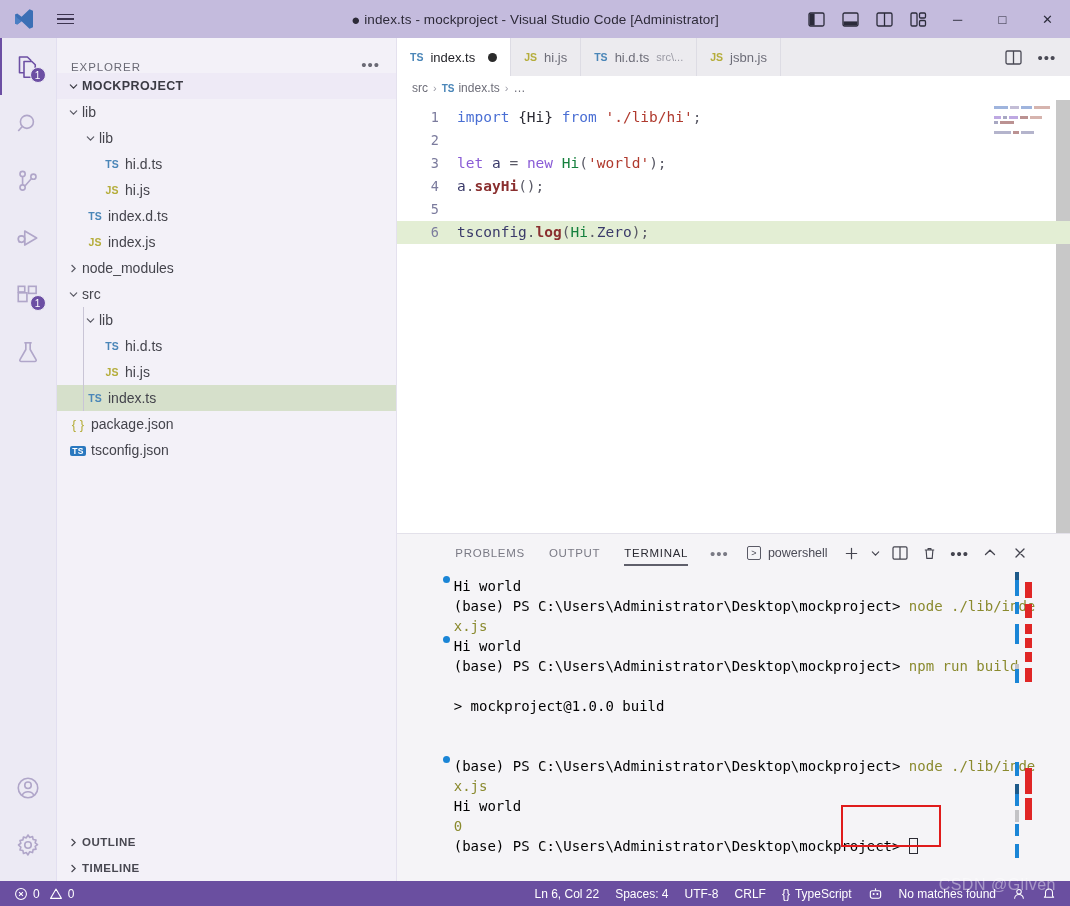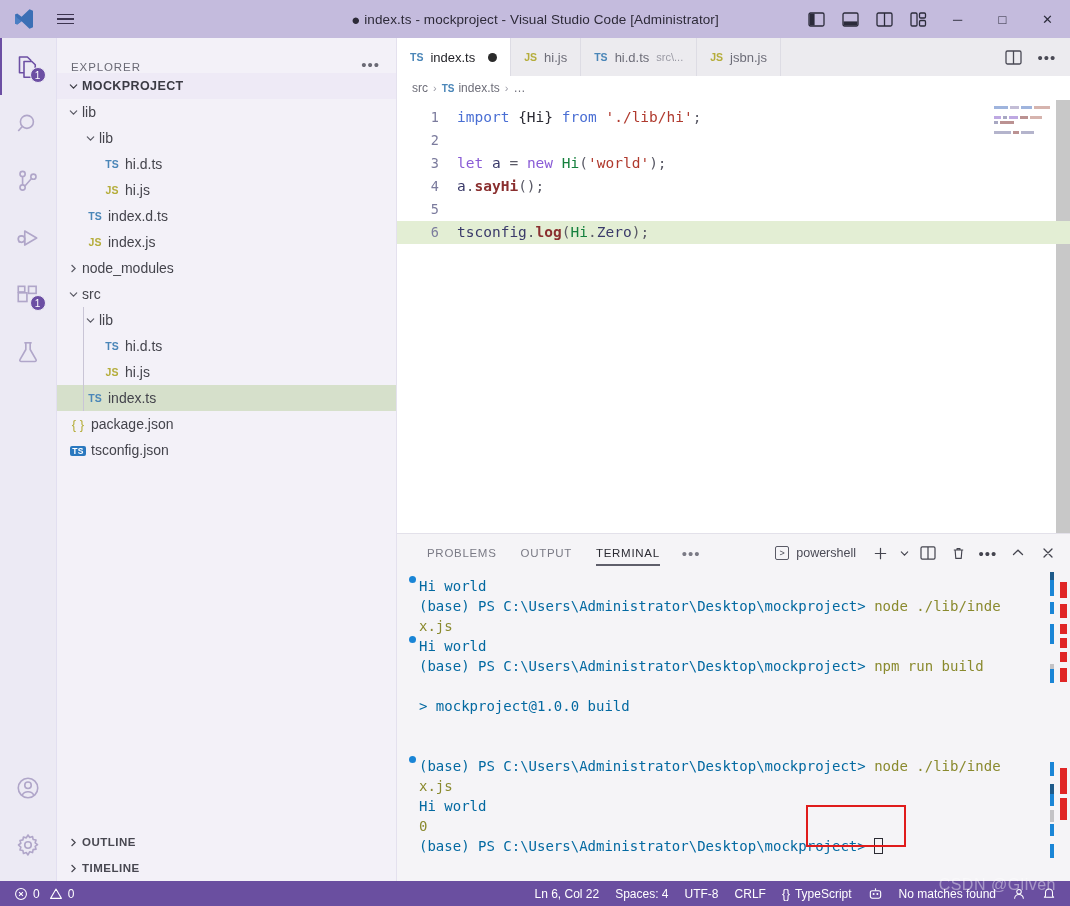--- a/index.html
+++ b/index.html
@@ -123,21 +123,21 @@
     position: absolute; right: 14px; top: 6px; width: 62px; height: 40px; z-index: 1; opacity: .85;
   }
   .mm-line { height: 3px; margin-bottom: 2px; display: flex; gap: 2px; }
   .mm-seg { height: 3px; }
   .editor-scrollbar {
     position: absolute; right: 0; top: 0; width: 14px; height: 100%; background: transparent;
   }
   .editor-thumb { position: absolute; right: 0; top: 0; width: 14px; height: 100%; background: #c8c8c8; }
 
   
-  .panel { height: 348px; flex: 0 0 348px; background: #f5f4f7; display: flex; flex-direction: column; border-top: 1px solid #e3e1ea; }
+  .panel { height: 348px; flex: 0 0 348px; background: #f5f4f7; display: flex; flex-direction: column; border-top: 1px solid #e3e1ea; align-items: center; }
   .panel-header { height: 38px; flex: 0 0 38px; display: flex; align-items: center; padding: 0 8px 0 18px; }
   .ptab {
     font-size: 11.5px; letter-spacing: .7px; color: #7a7a85; padding: 0 12px; height: 38px;
     display: flex; align-items: center; cursor: pointer; position: relative;
   }
   .ptab.active { color: #2b2b33; }
   .ptab.active::after { content: ""; position: absolute; left: 12px; right: 12px; bottom: 6px; height: 1.6px; background: #5f5f6b; }
   .ptab-more { color: #7a7a85; font-size: 15px; letter-spacing: 1px; padding: 0 10px; cursor: pointer; }
   .panel-actions { margin-left: auto; display: flex; align-items: center; gap: 2px; }
   .term-sel { display: flex; align-items: center; gap: 7px; font-size: 12.5px; color: #4b4b56; padding: 0 8px; cursor: pointer; }
@@ -146,21 +146,21 @@
 
   .terminal {
     flex: 1; position: relative; overflow: hidden; padding: 4px 0 0 8px;
     font-family: "DejaVu Sans Mono", monospace; font-size: 14px; line-height: 20px; color: #1f1f24;
   }
   .tline { display: flex; align-items: flex-start; height: 20px; white-space: pre; }
   .tdot { width: 14px; flex: 0 0 14px; display: flex; align-items: center; justify-content: center; }
   .tdot i { width: 7px; height: 7px; border-radius: 50%; background: #1a85d6; display: block; }
   .tgutter { width: 14px; flex: 0 0 14px; }
   .t-cmd { color: #8a8a2e; }
-  .t-out { color: #0369a1; }
+  .t-out { color: #000000; }
   .t-num { color: #8a8a2e; }
   .cursor-blk { display: inline-block; width: 9px; height: 16px; border: 1.4px solid #2b2b33; vertical-align: -3px; }
   .redbox {
     position: absolute; border: 2.2px solid #e01b1b; pointer-events: none; z-index: 5;
   }
   .term-scroll { position: absolute; right: 0; top: 0; bottom: 0; width: 24px; }
   .dec { position: absolute; width: 4px; }
   .dec.blue { background: #1a85d6; left: 4px; }
   .dec.red { background: #e02626; left: 14px; width: 7px; }
   .dec.gray { background: #c3c3c6; left: 4px; }

